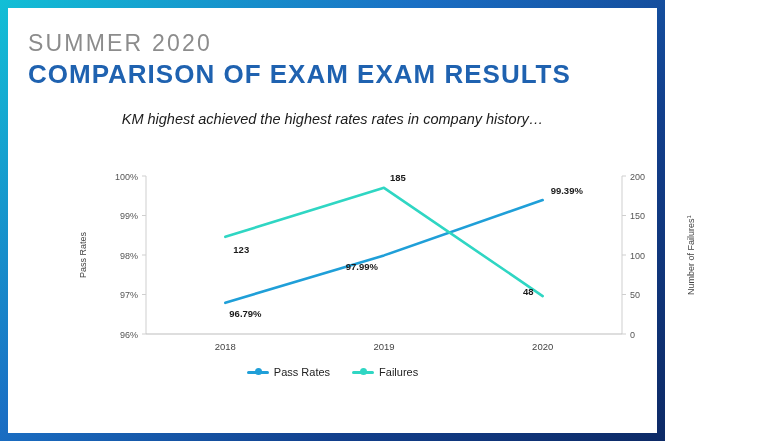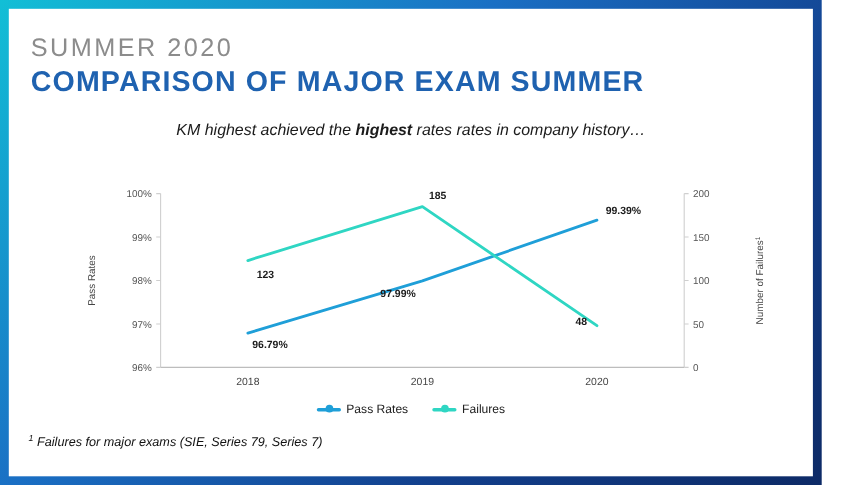--- a/index.html
+++ b/index.html
@@ -2,21 +2,21 @@
 <html><head>
 <meta charset="utf-8">
 <style>
   html,body{margin:0;padding:0;}
   body{
     width:777px;height:441px;overflow:hidden;
     font-family:"Liberation Sans", sans-serif;
     background:#ffffff;
   }
   #slide{
-    position:relative;width:747px;height:441px;
+    position:relative;width:665px;height:441px;
     background:#ffffff;
     box-sizing:border-box;
   }
   
   .frame-edge{
     position:absolute;inset:0;
     background:linear-gradient(135deg,#12bfd6 0%,#1a6fc4 38%,#123f8c 70%,#0d2a66 100%);
     z-index:0;
   }
   .frame-inner{
@@ -30,21 +30,21 @@
     font-size:23px;letter-spacing:2.2px;color:#8c8c8c;font-weight:400;
   }
   .title{
     position:absolute;left:20px;top:51px;
     font-size:26px;letter-spacing:1.0px;color:#1f62b0;font-weight:bold;
   }
   .subtitle{
     position:absolute;left:0;right:0;top:100px;
     text-align:center;color:#1b1b1b;font-style:italic;font-size:14.5px;line-height:22px;
   }
-  .subtitle b{font-weight:bold;}
+  .subtitle b{font-weight:normal;}
 
   .chart-wrap{
     position:absolute;left:60px;top:160px;width:640px;height:215px;
   }
   svg{display:block;}
 
   .footnote{
     position:absolute;left:18px;bottom:24px;
     font-size:11.5px;font-style:italic;color:#111;
   }
@@ -65,21 +65,21 @@
 </head>
 <body>
 
 <div id="slide">
   <div class="frame-edge"></div>
   <div class="frame-inner"></div>
 
   <div class="content">
 
     <div class="kicker">SUMMER 2020</div>
-    <div class="title">COMPARISON OF MAJOR EXAM SUMMER</div>
+    <div class="title">COMPARISON OF EXAM EXAM RESULTS</div>
 
     <div class="subtitle">
       <div>
         <span>KM highest achieved the </span><b>highest</b><span> rates rates in company history…</span>
       </div>
     </div>
 
     <div class="chart-wrap">
       <svg id="chart" width="640" height="200" viewBox="0 0 640 200">
           <line x1="78" y1="8" x2="78" y2="166" stroke="#cfcfcf" stroke-width="1"></line>
@@ -125,18 +125,15 @@
       <div class="item">
         <span class="swatch" style="background:#1f9fd8"></span>
         <span>Pass Rates</span>
       </div>
       <div class="item">
         <span class="swatch" style="background:#2fd6c3"></span>
         <span>Failures</span>
       </div>
     </div>
 
-    <div class="footnote">
-      <sup>1</sup><span> Failures for major exams (SIE, Series 79, Series 7)</span>
-    </div>
 
   </div>
 </div>
 
 </body></html>

